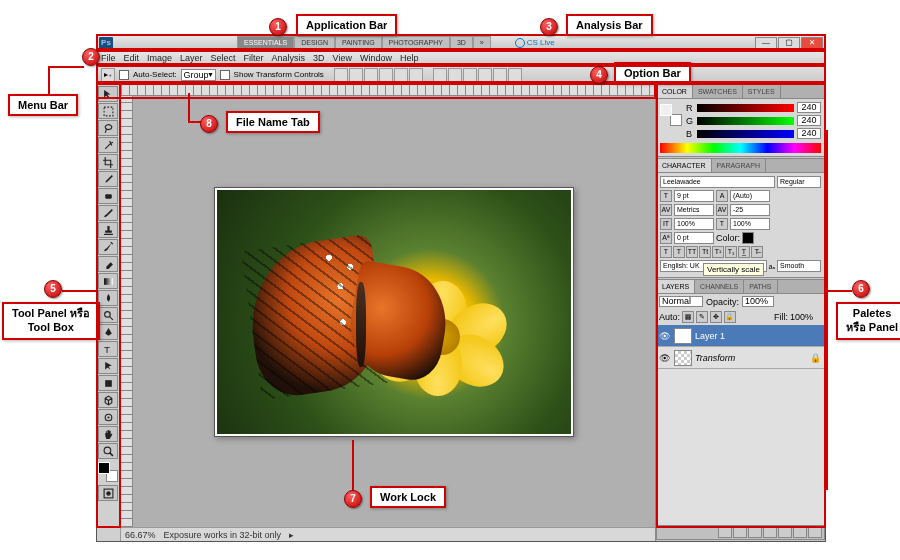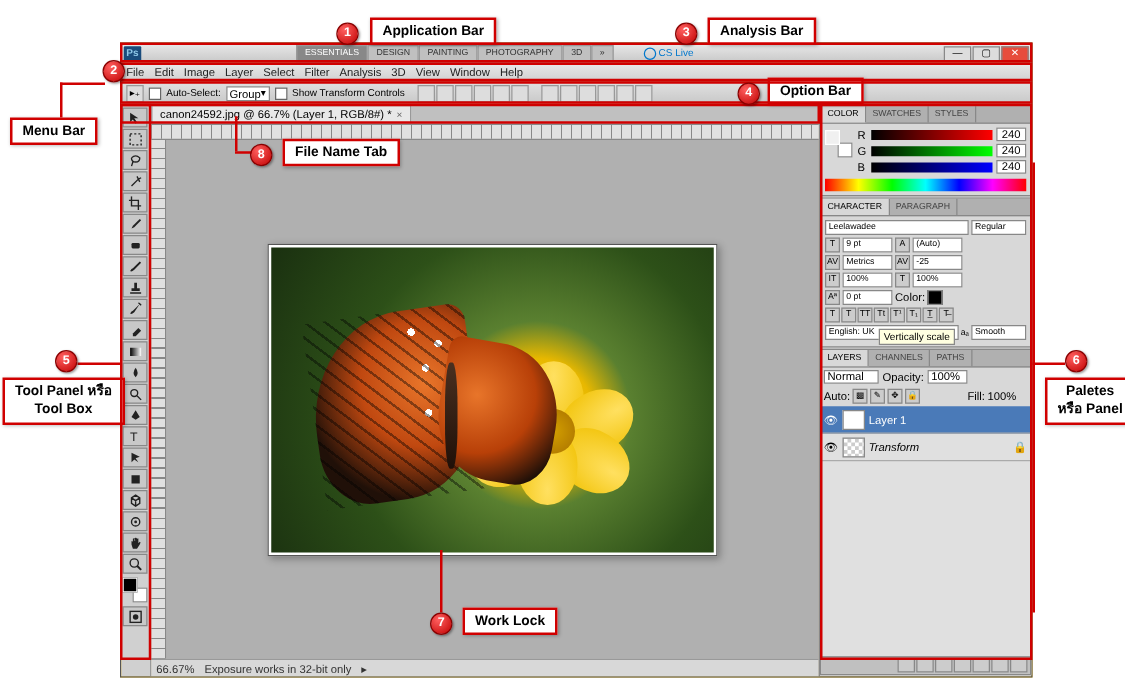--- a/index.html
+++ b/index.html
@@ -1,17 +1,17 @@
 <!DOCTYPE html>
 <html><head>
 <meta charset="utf-8">
 <style>
 *{box-sizing:border-box;margin:0;padding:0;font-family:Tahoma,Arial,sans-serif;font-size:9px}
 body{width:900px;height:560px;background:#fff;position:relative;overflow:hidden}
-.ps-window{position:absolute;left:96px;top:34px;width:730px;height:508px;border:1px solid #555;background:#eab308;display:flex;flex-direction:column}
+.ps-window{position:absolute;left:96px;top:34px;width:730px;height:508px;border:1px solid #555;background:#ef4444;display:flex;flex-direction:column}
 .title-bar{height:16px;background:linear-gradient(#e8e8e8,#c8c8c8);border-bottom:1px solid #999;display:flex;align-items:center;padding:0 2px;gap:4px}
 .ps-logo{width:14px;height:12px;background:#1a4c7c;color:#8ec8e8;font-size:8px;font-weight:bold;text-align:center;line-height:12px;border-radius:1px}
 .title-controls{display:flex;gap:2px;align-items:center}
 .tc-btn{width:18px;height:12px;background:#ddd;border:1px solid #999;font-size:7px;text-align:center;line-height:10px}
 .zoom-val{width:36px;height:12px;background:#fff;border:1px solid #999;font-size:8px;text-align:center;line-height:10px}
 .workspace-tabs{display:flex;margin-left:120px}
 .ws-tab{height:14px;padding:0 6px;background:#c0c0c0;border:1px solid #999;font-size:7px;line-height:12px;color:#333}
 .ws-tab.active{background:#888;color:#fff}
 .cslive{margin-left:20px;color:#0077cc;font-size:8px;display:flex;align-items:center;gap:2px}
 .cslive::before{content:"";width:8px;height:8px;border:1px solid #0077cc;border-radius:50%}
@@ -287,26 +287,20 @@
         </div>
       <div class="tool-btn" style="margin-top:2px">
           <svg viewBox="0 0 10 10">
             <rect x="1" y="1" width="8" height="8" fill="none" stroke="#222"></rect>
             <circle cx="5" cy="5" r="2" fill="#222"></circle>
           </svg>
         </div>
     </div>
 
     <div class="doc-area">
-      <div class="tab-strip">
-        <div class="doc-tab">
-          <span>canon24592.jpg @ 66.7% (Layer 1, RGB/8#) *</span>
-          <span class="x">×</span>
-        </div>
-      </div>
       <div class="ruler-h"></div>
       <div class="canvas-wrap">
         <div class="ruler-v"></div>
         <div class="canvas">
           <div class="image">
             <div class="img-bg"></div>
             <div class="flower">
               <div class="petal p1"></div>
                 <div class="petal p2"></div>
                 <div class="petal p3"></div>

